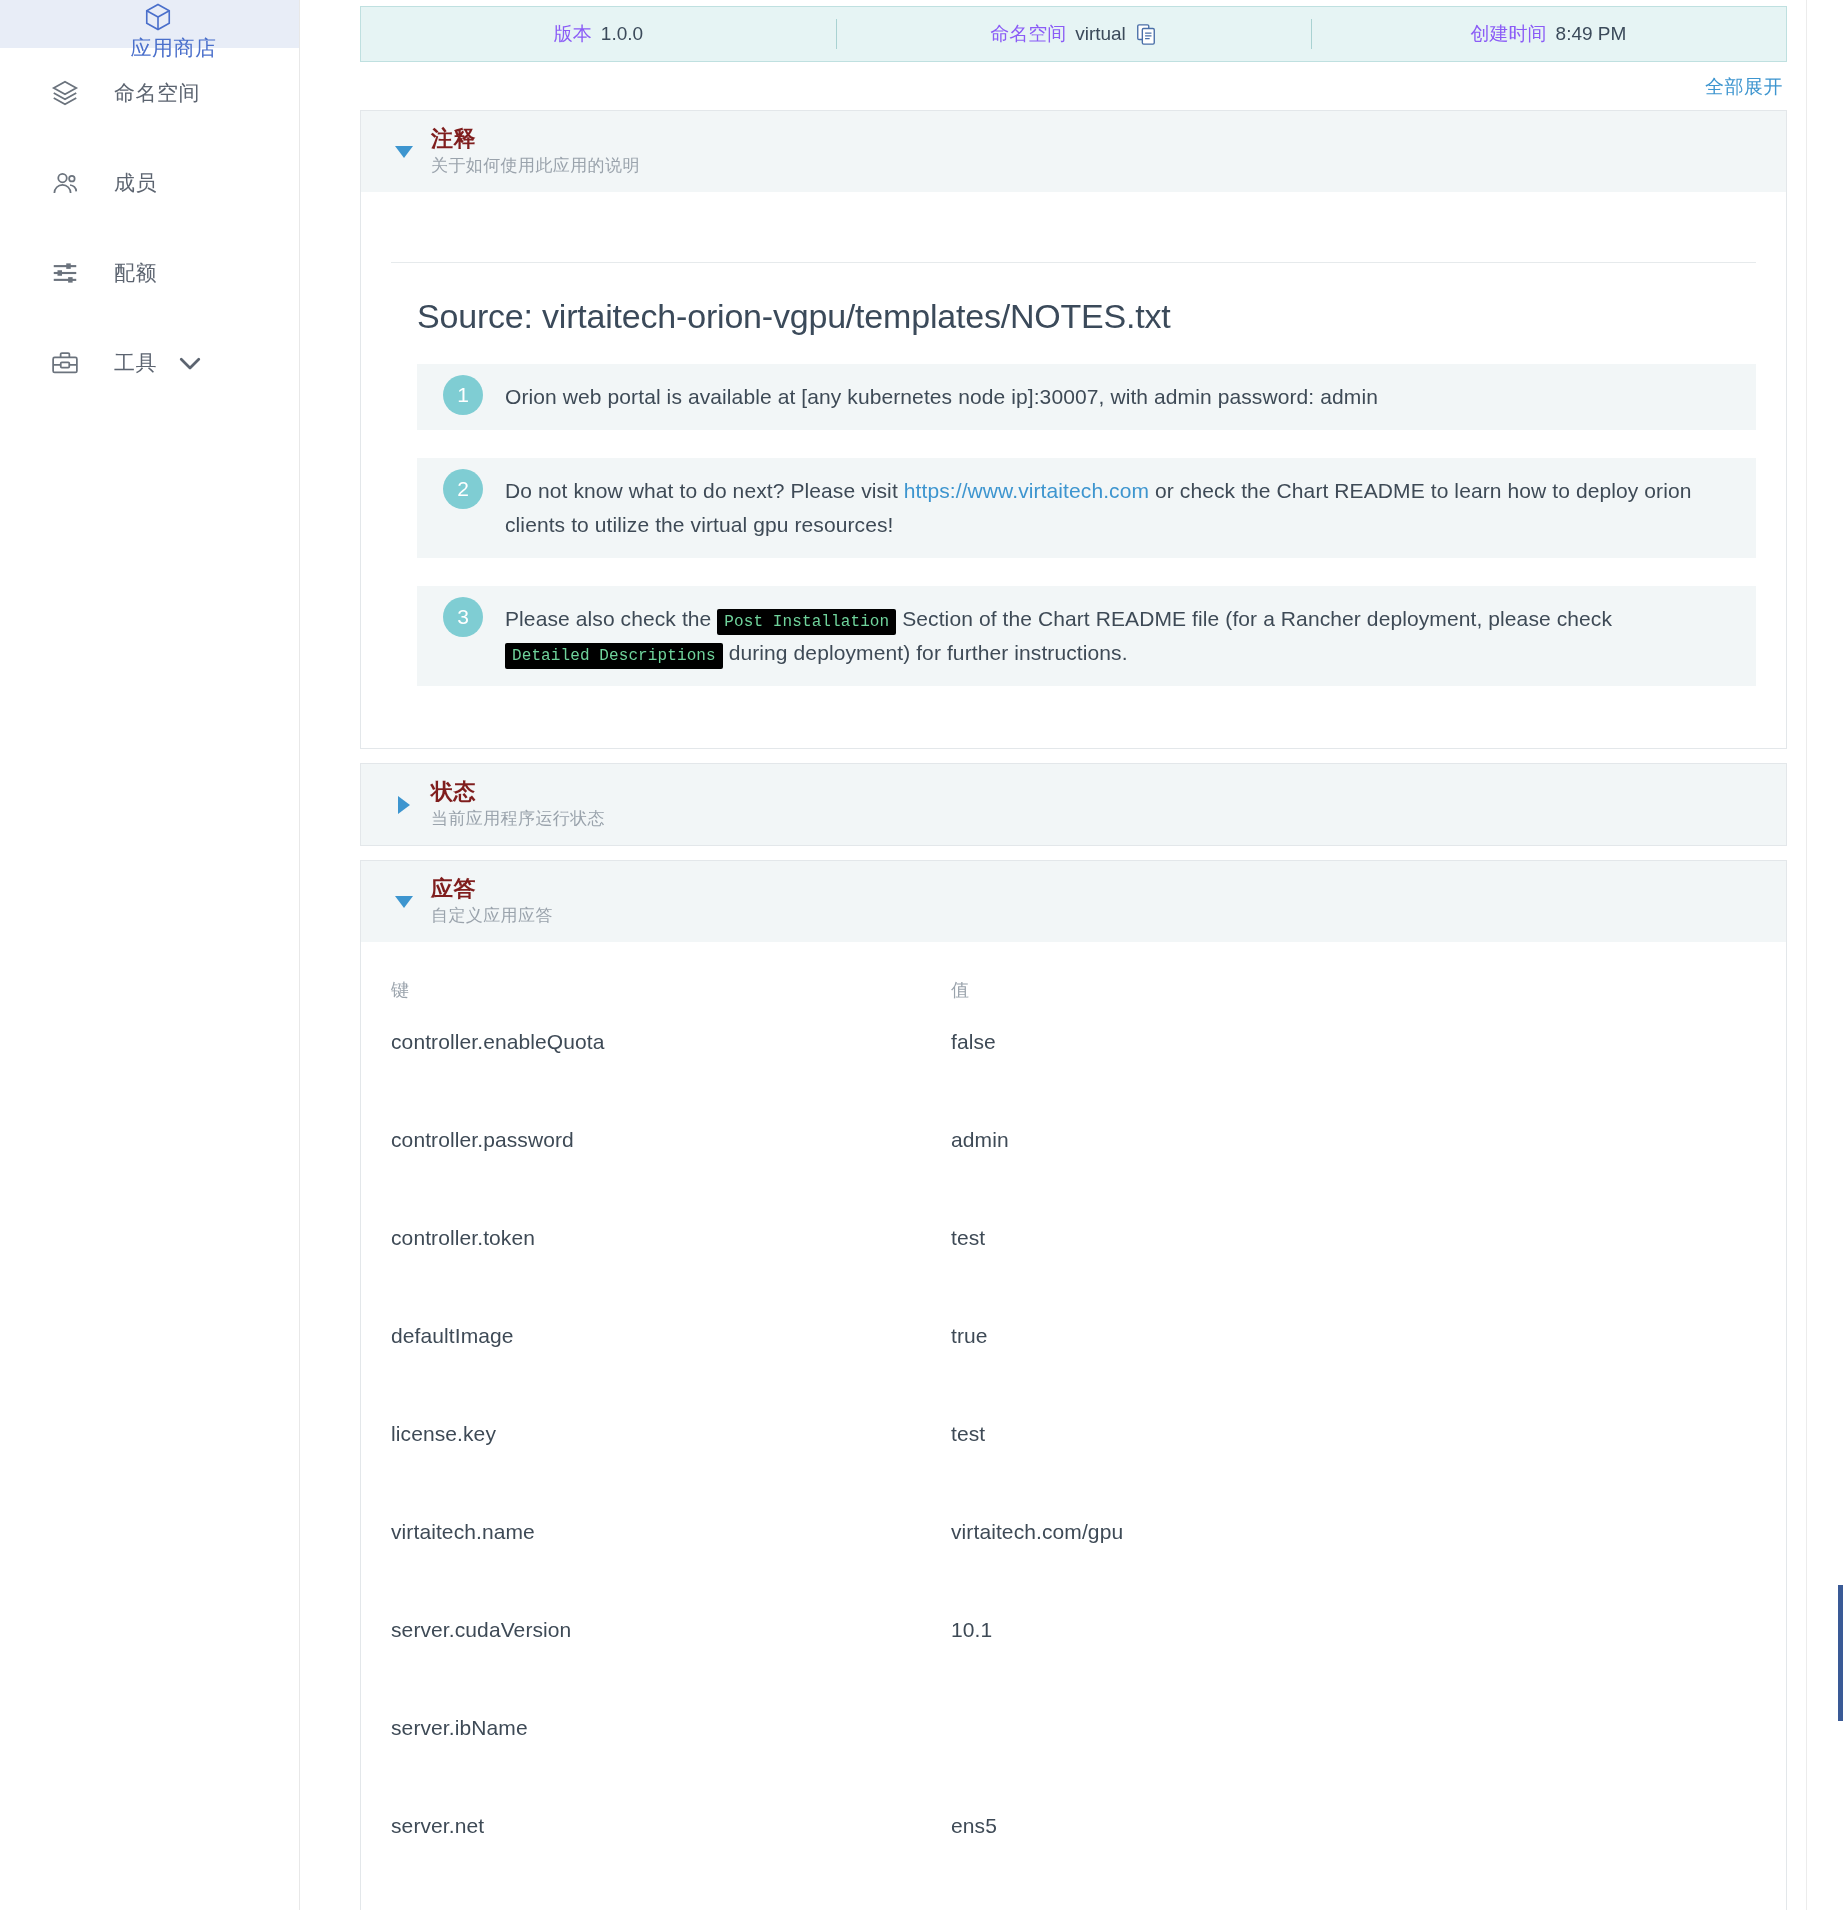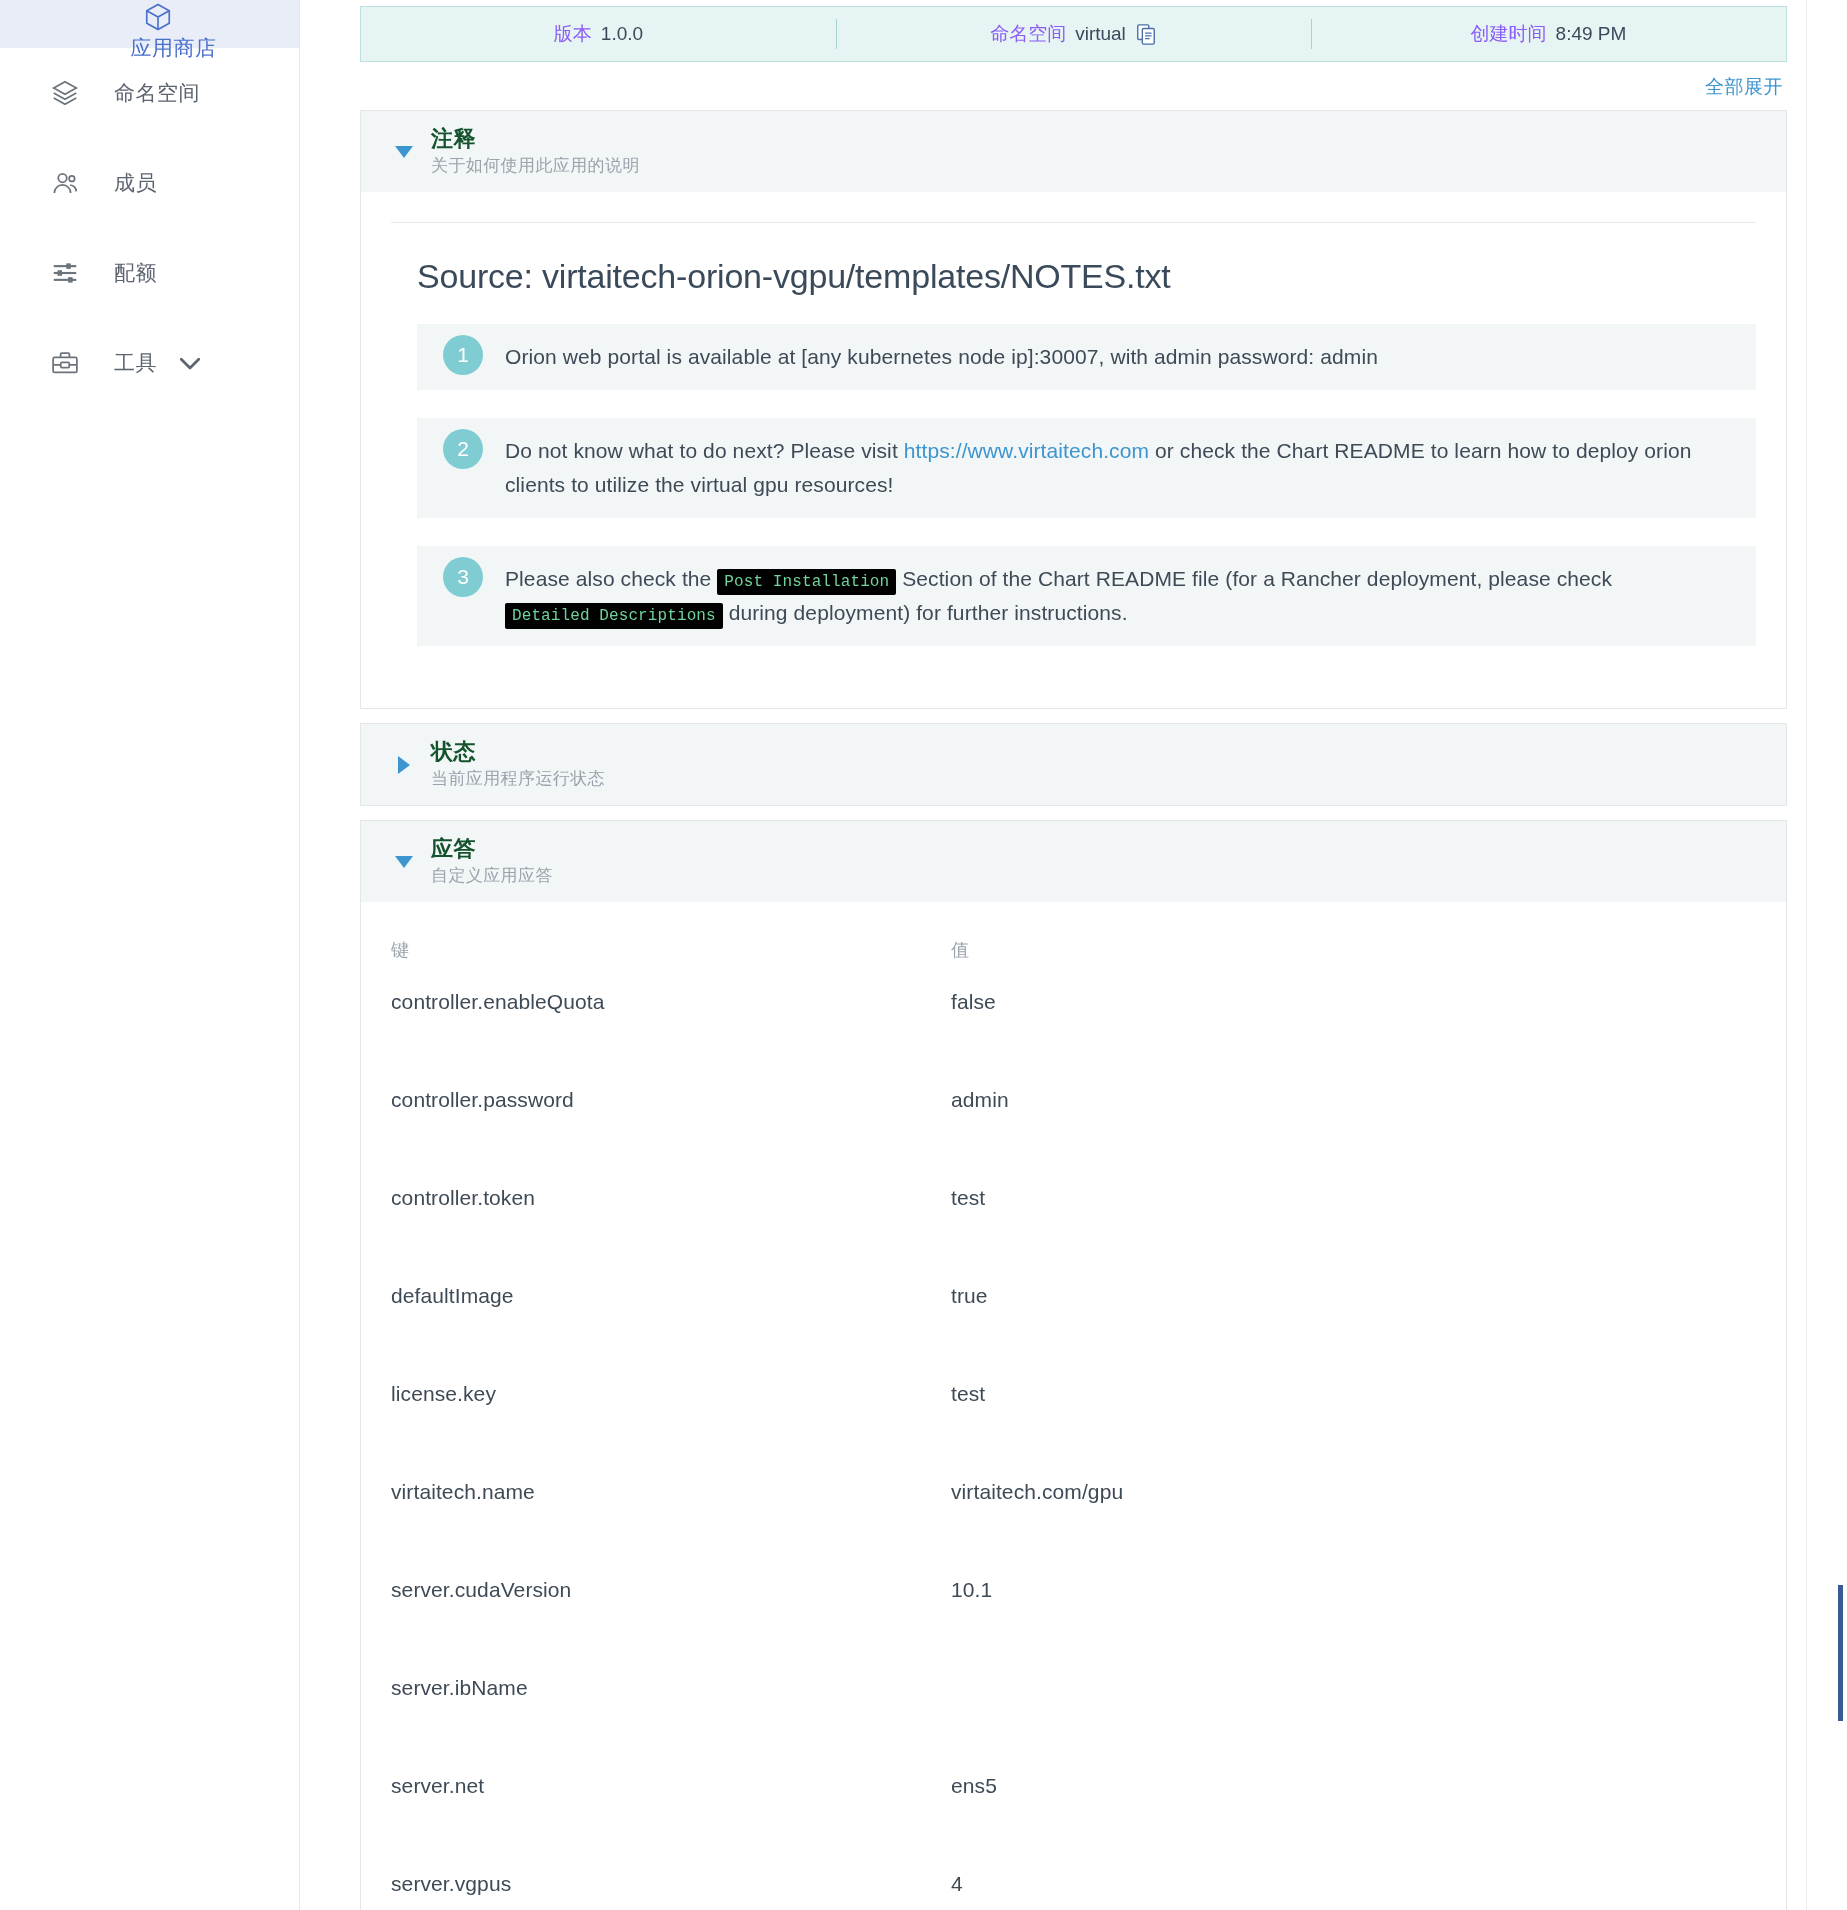--- a/index.html
+++ b/index.html
@@ -137,35 +137,35 @@
   }
   .tri-right {
     width: 0; height: 0;
     border-top: 9px solid transparent;
     border-bottom: 9px solid transparent;
     border-left: 12px solid #3d95cf;
   }
   .panel-titles { display: flex; flex-direction: column; justify-content: center; }
   .panel-title {
     font-size: 22px;
-    color: #14532d;
+    color: #7f1d1d;
     font-weight: bold;
     line-height: 1.25;
     letter-spacing: 0.5px;
   }
   .panel-sub {
     font-size: 17px;
     color: #9aa3ac;
     line-height: 1.5;
     letter-spacing: 0.4px;
   }
 
   .panel-body { padding: 30px 30px 34px 30px; }
 
-  .notes-inner { border-top: 1px solid #e6eaec; padding-top: 24px; }
+  .notes-inner { border-top: 1px solid #e6eaec; padding-top: 24px; margin-top: 40px; }
   .notes-source {
     font-size: 34px;
     color: #3b4a5a;
     font-weight: 300;
     letter-spacing: -0.2px;
     margin: 10px 0 28px 26px;
   }
 
   .note {
     display: flex;

